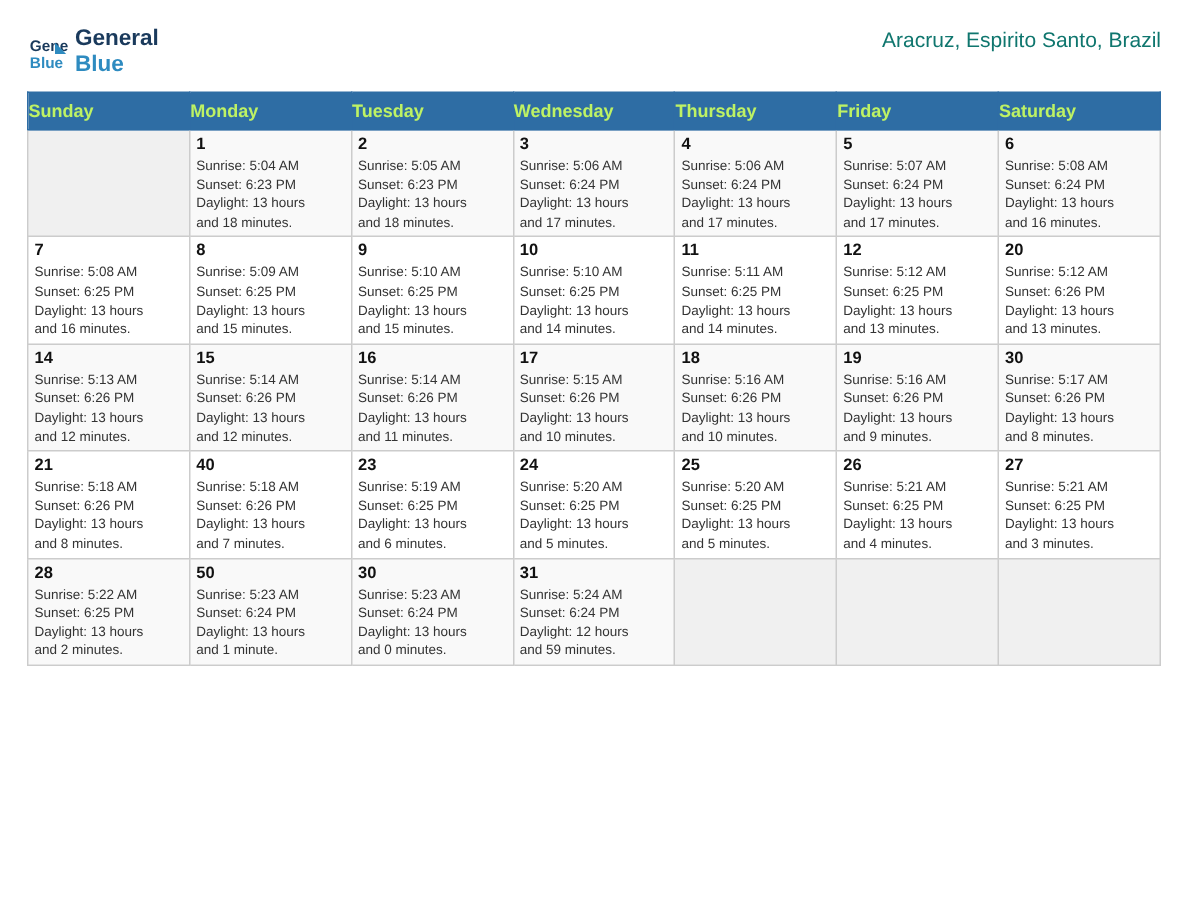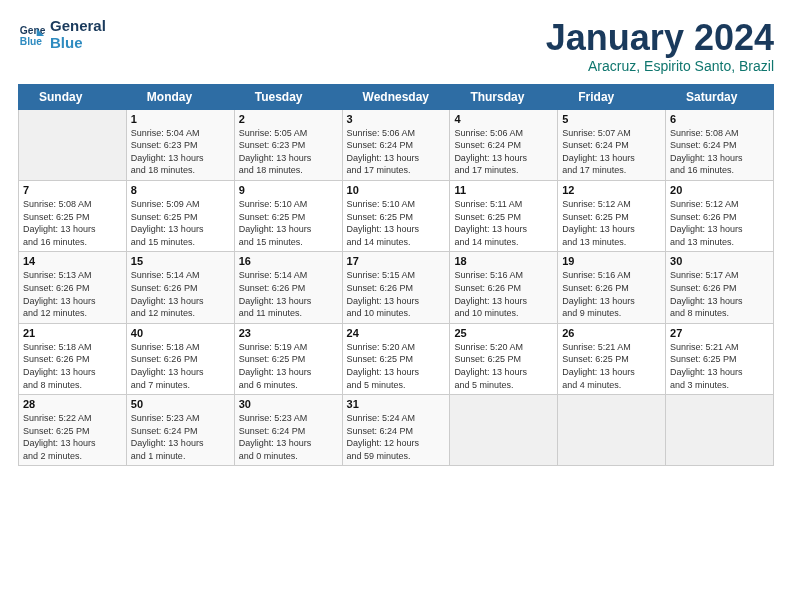--- a/index.html
+++ b/index.html
@@ -43,24 +43,24 @@
       color: #0f766e;
       text-align: right;
     }
     table {
       width: 100%;
       border-collapse: collapse;
       table-layout: fixed;
     }
     thead th {
       background: #2e6da4;
-      color: #ffffff;
+      color: #bef264;
       font-size: 12px;
       font-weight: bold;
-      padding: 5px 20px;
+      padding: 5px 0;
       text-align: left;
       border: 1px solid #2e6da4;
     }
     tbody tr {
       vertical-align: top;
     }
     tbody td {
       border: 1px solid #ccc;
       padding: 3px 4px;
       font-size: 9.5px;
@@ -97,21 +97,20 @@
         <text x="2" y="14" font-size="11" font-weight="bold" fill="#1a3a5c" font-family="Arial">General</text>
         <text x="2" y="26" font-size="11" font-weight="bold" fill="#2e8bc0" font-family="Arial">Blue</text>
         <polygon points="20,8 28,16 20,16" fill="#2e8bc0"></polygon>
       </svg>
       <div>
         <div style="font-size:15px;font-weight:bold;color:#1a3a5c;line-height:1.1;">General</div>
         <div style="font-size:15px;font-weight:bold;color:#2e8bc0;line-height:1.1;">Blue</div>
       </div>
     </div>
     <div class="title-block">
-      <div class="month-title">January 2024</div>
       <div class="subtitle">Aracruz, Espirito Santo, Brazil</div>
     </div>
   </div>
 
   <table>
     <thead>
       <tr id="header-row">
       <th>Sunday</th>
           <th>Monday</th>
           <th>Tuesday</th>

